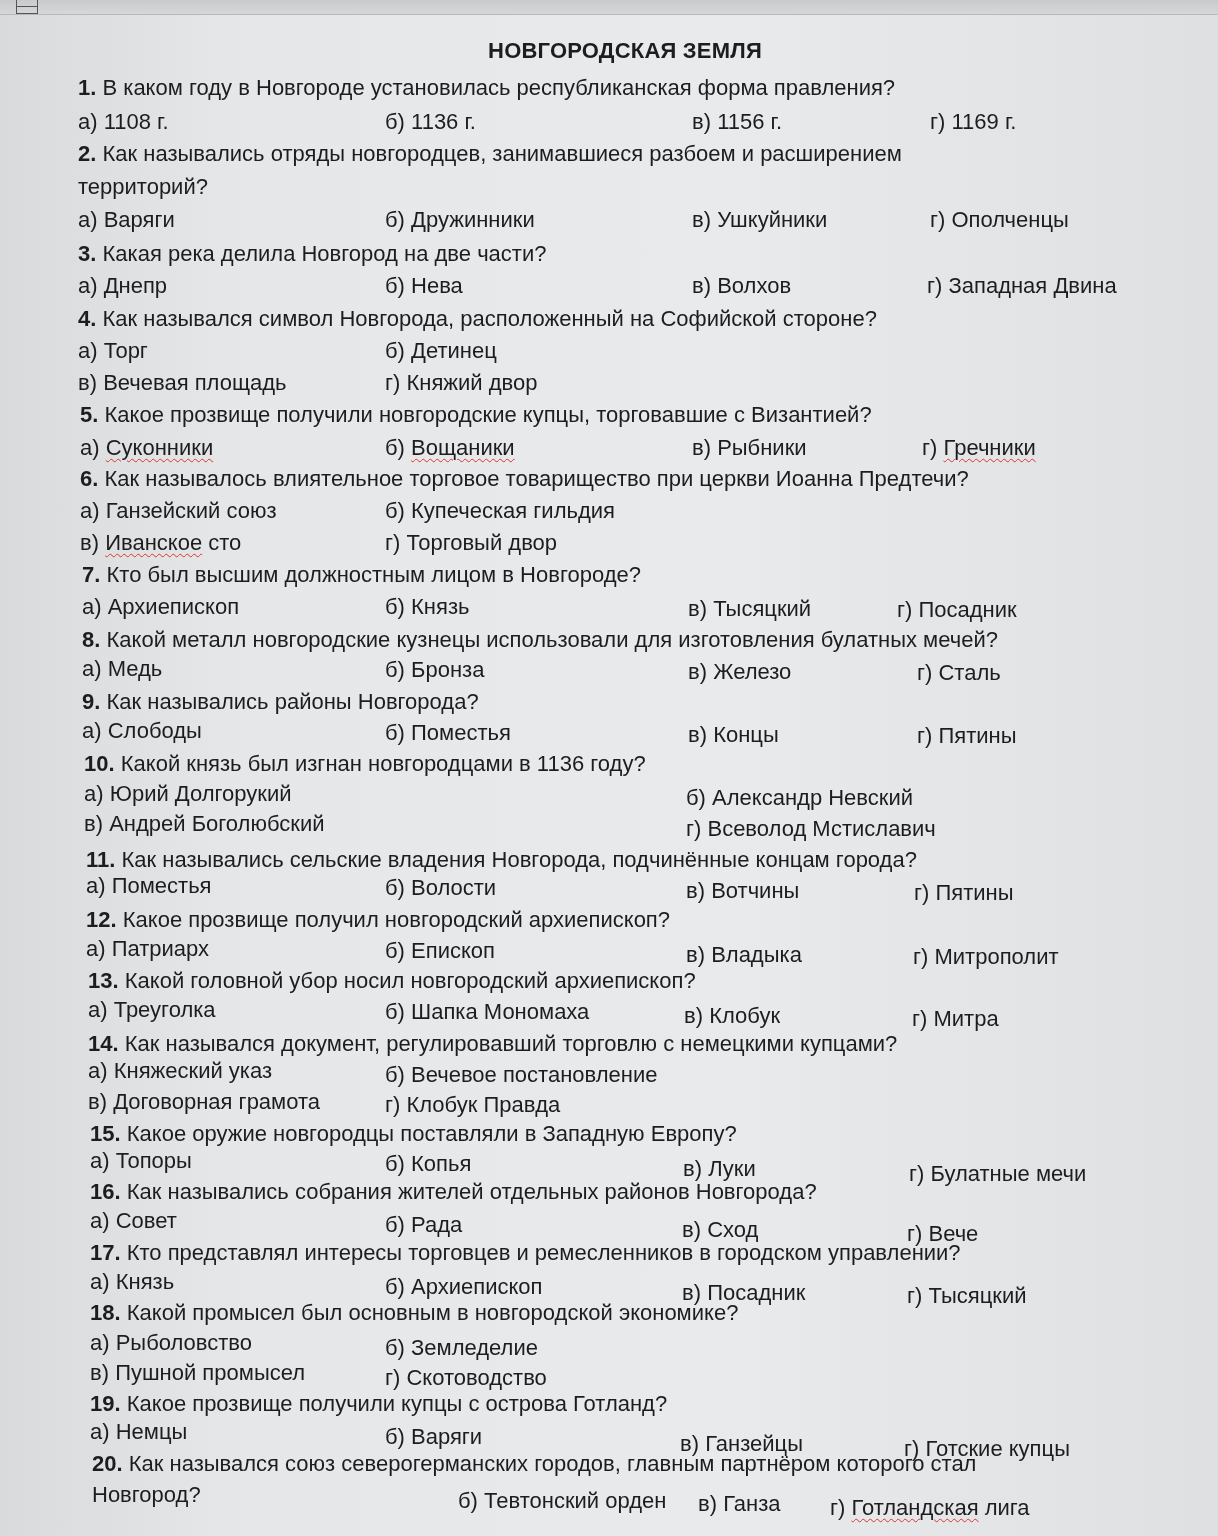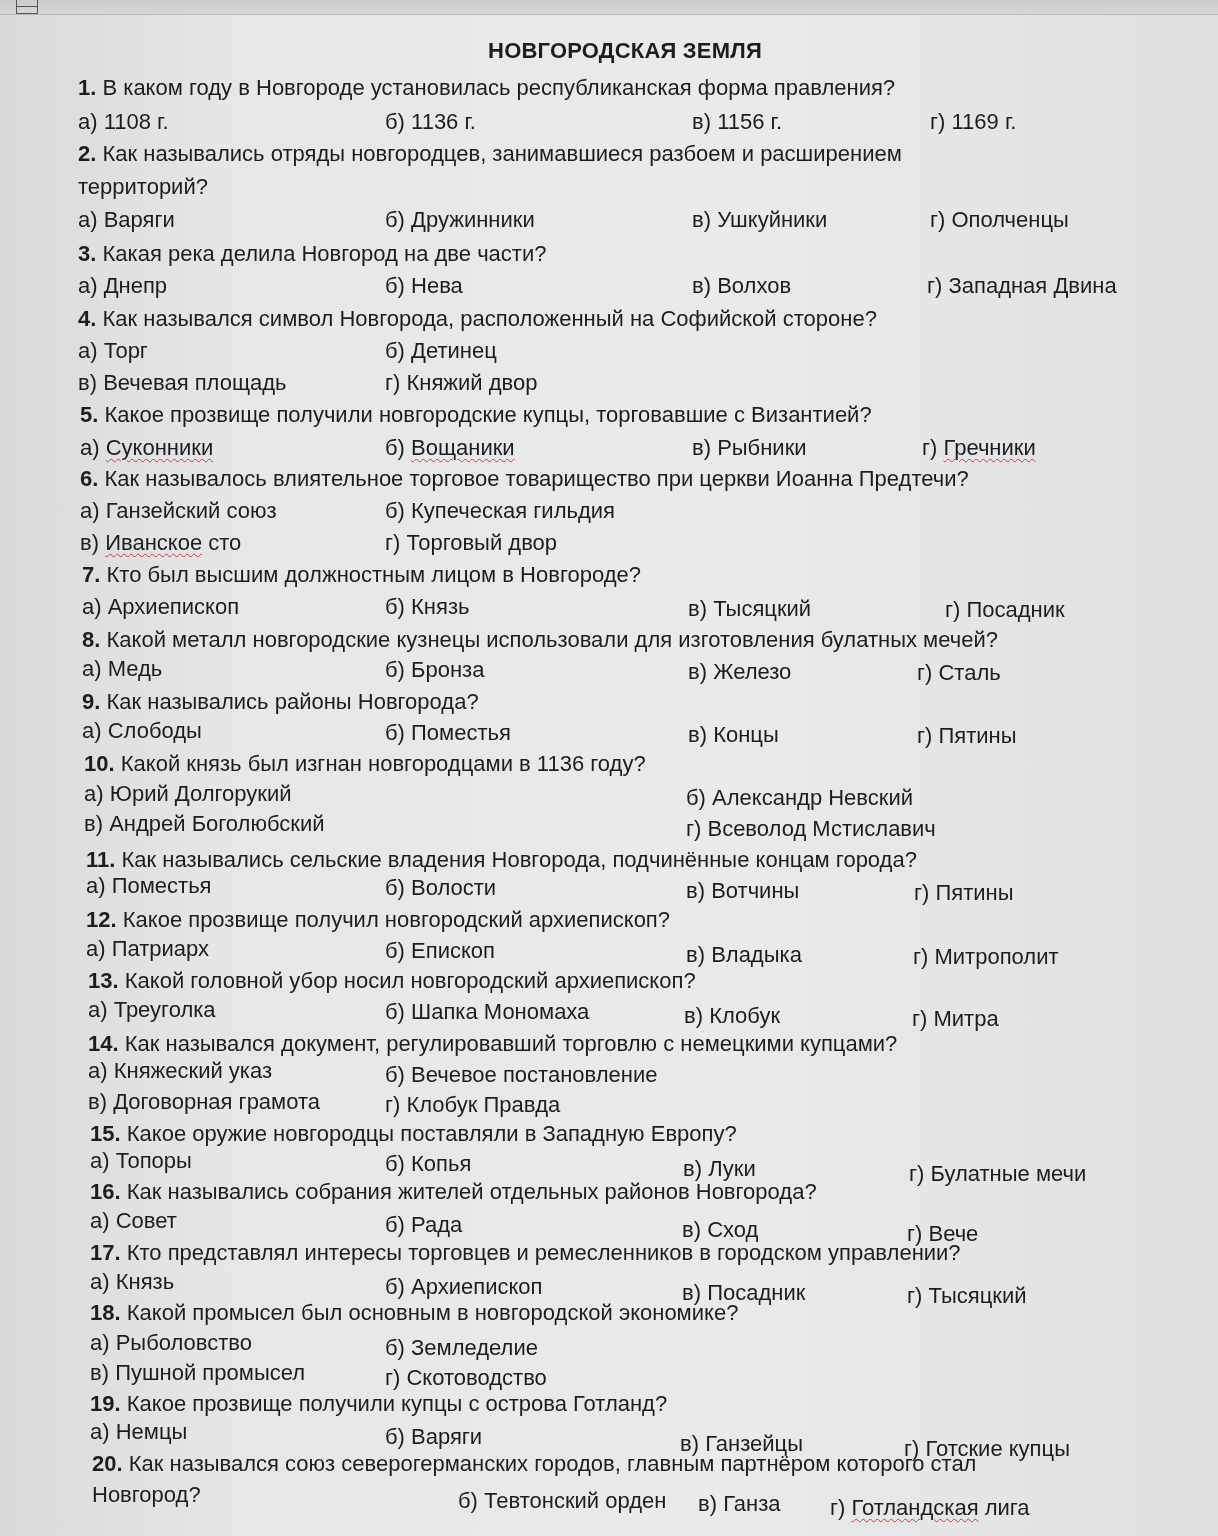--- a/index.html
+++ b/index.html
@@ -79,21 +79,21 @@
 <div class="line q" style="left:80px;top:465px"><span class="num">6.</span> <span>Как называлось влиятельное торговое товарищество при церкви Иоанна Предтечи?</span></div>
 <div class="opt" style="left:80px;top:497px">а) Ганзейский союз</div>
 <div class="opt" style="left:385px;top:497px">б) Купеческая гильдия</div>
 <div class="opt" style="left:80px;top:529px"><span>в) </span><span class="squig">Иванское</span><span> сто</span></div>
 <div class="opt" style="left:385px;top:529px">г) Торговый двор</div>
 
 <div class="line q" style="left:82px;top:561px"><span class="num">7.</span> <span>Кто был высшим должностным лицом в Новгороде?</span></div>
 <div class="opt" style="left:82px;top:593px">а) Архиепископ</div>
 <div class="opt" style="left:385px;top:593px">б) Князь</div>
 <div class="opt" style="left:688px;top:595px">в) Тысяцкий</div>
-<div class="opt" style="left:945px;top:596px">г) Посадник</div>
+<div class="opt" style="left:897px;top:596px">г) Посадник</div>
 
 <div class="line q" style="left:82px;top:626px"><span class="num">8.</span> <span>Какой металл новгородские кузнецы использовали для изготовления булатных мечей?</span></div>
 <div class="opt" style="left:82px;top:655px">а) Медь</div>
 <div class="opt" style="left:385px;top:656px">б) Бронза</div>
 <div class="opt" style="left:688px;top:658px">в) Железо</div>
 <div class="opt" style="left:917px;top:659px">г) Сталь</div>
 
 <div class="line q" style="left:82px;top:688px"><span class="num">9.</span> <span>Как назывались районы Новгорода?</span></div>
 <div class="opt" style="left:82px;top:717px">а) Слободы</div>
 <div class="opt" style="left:385px;top:719px">б) Поместья</div>

